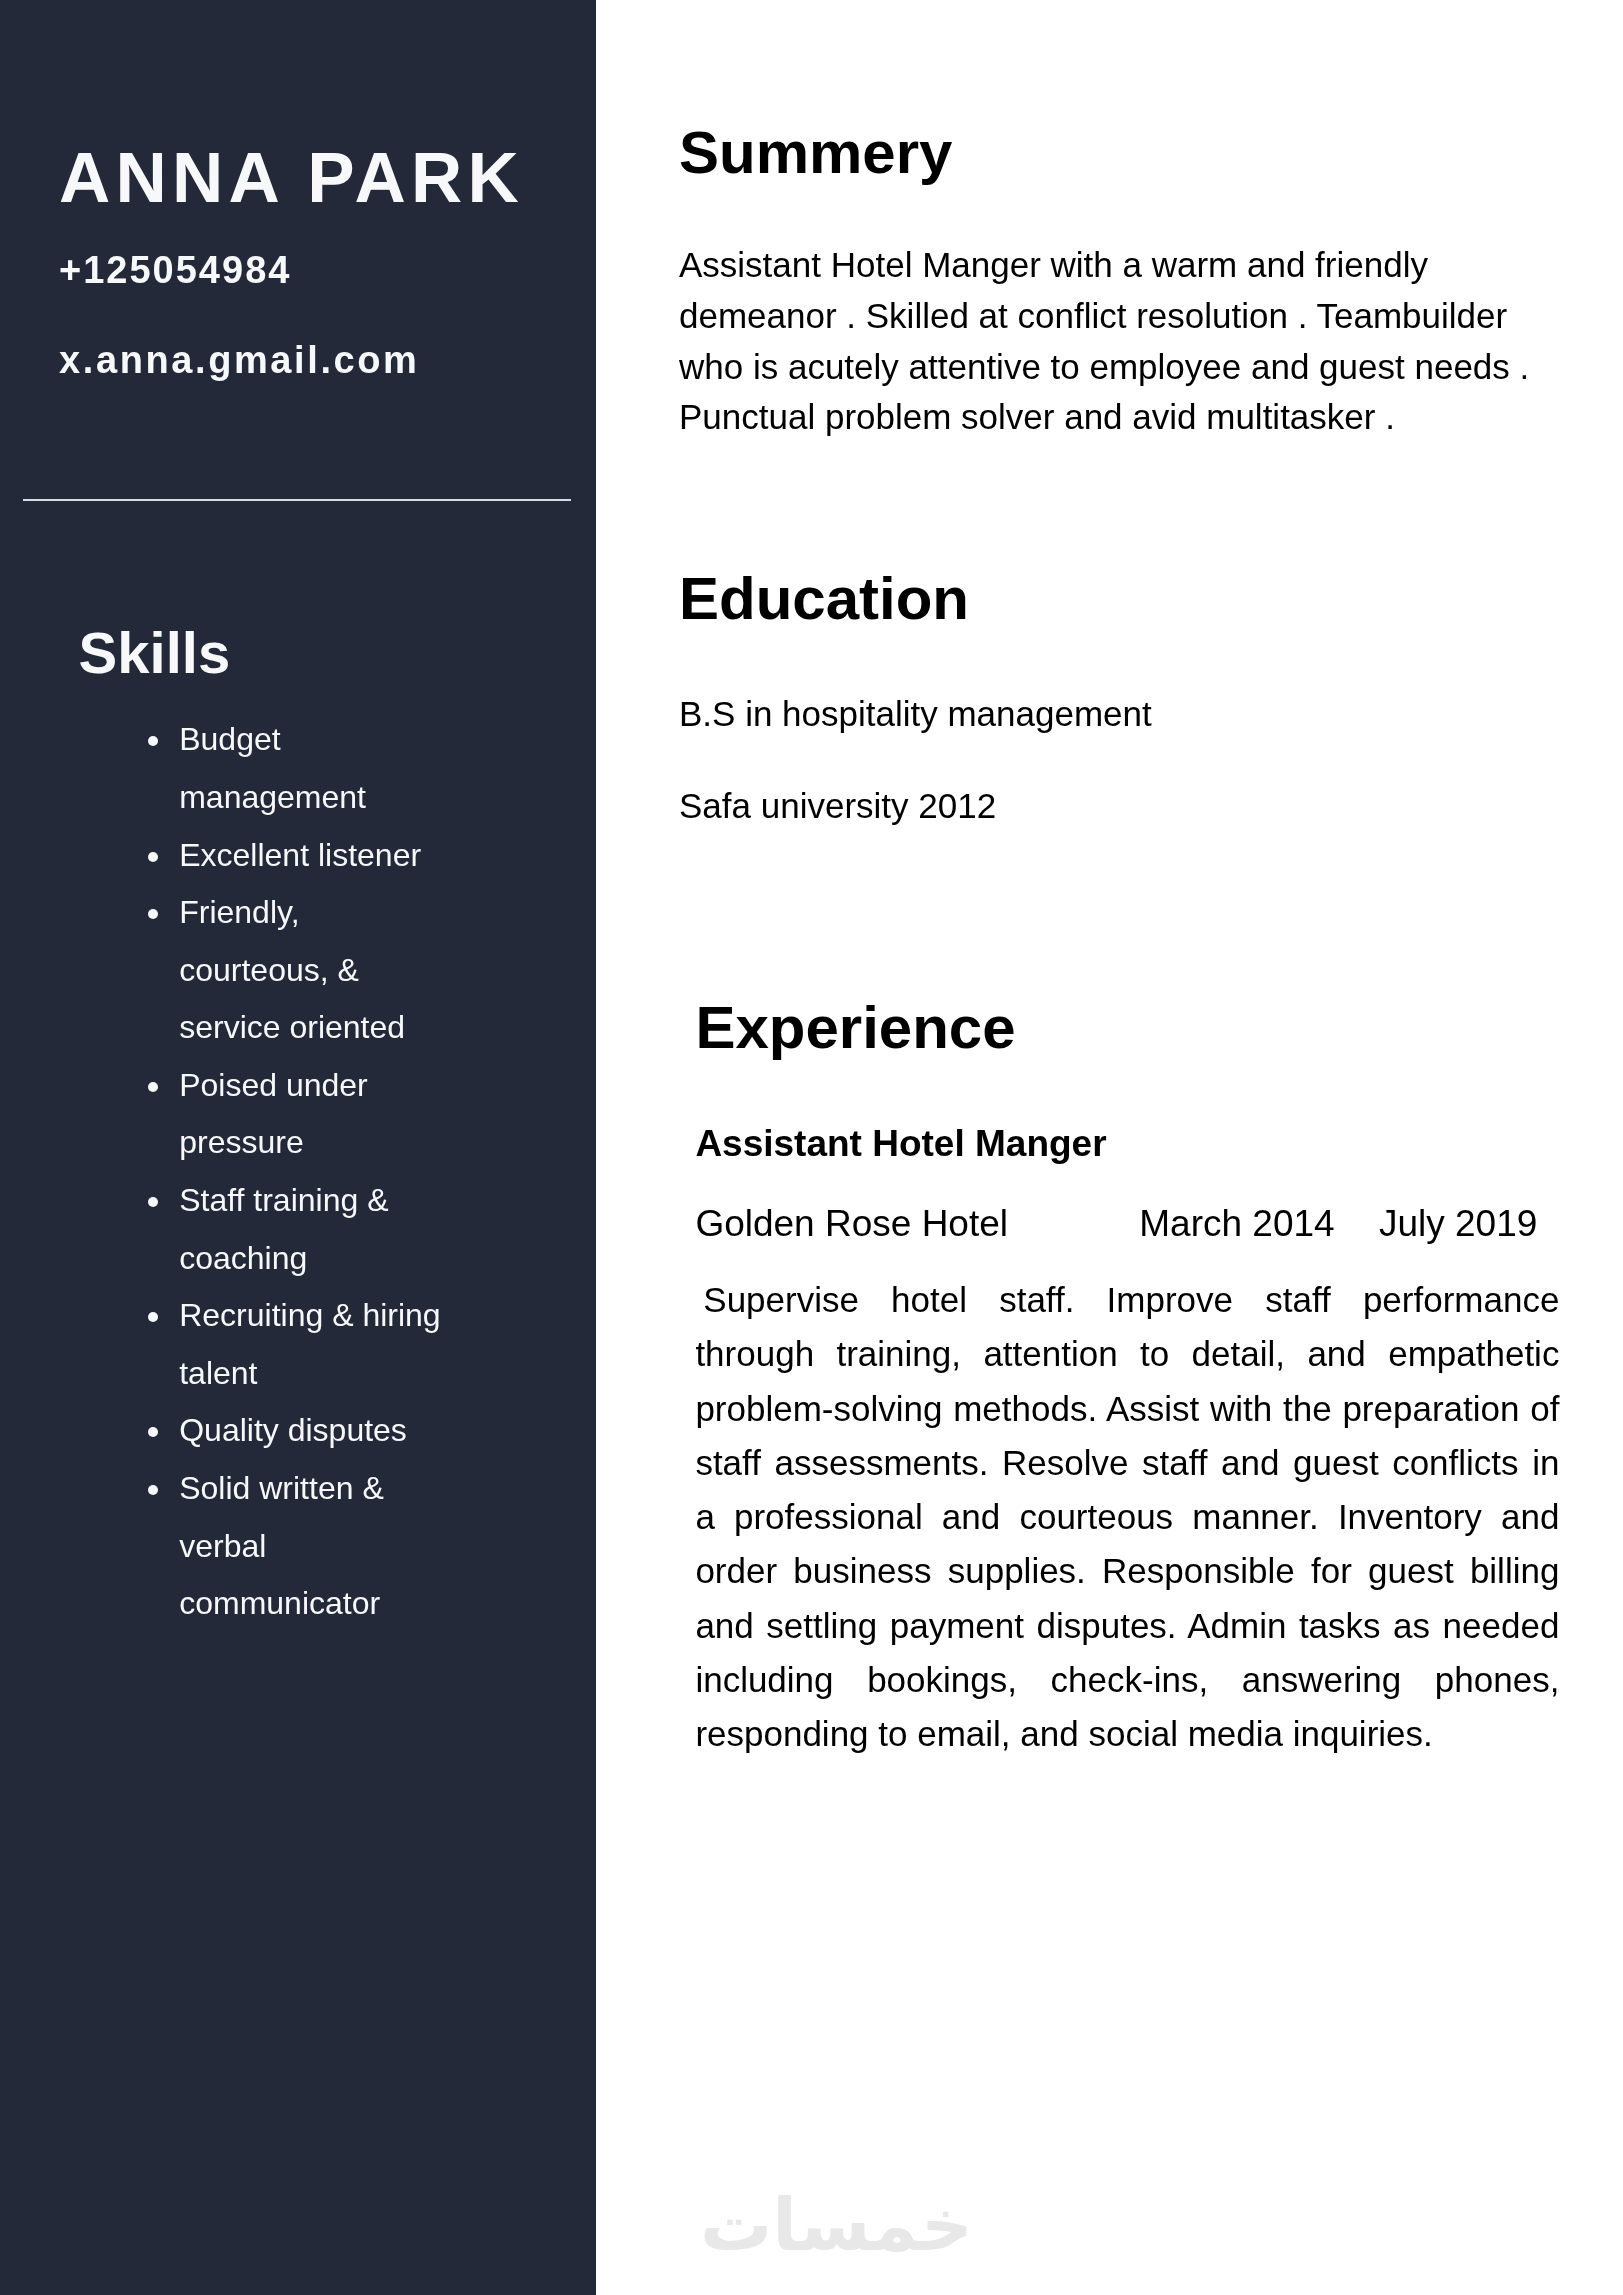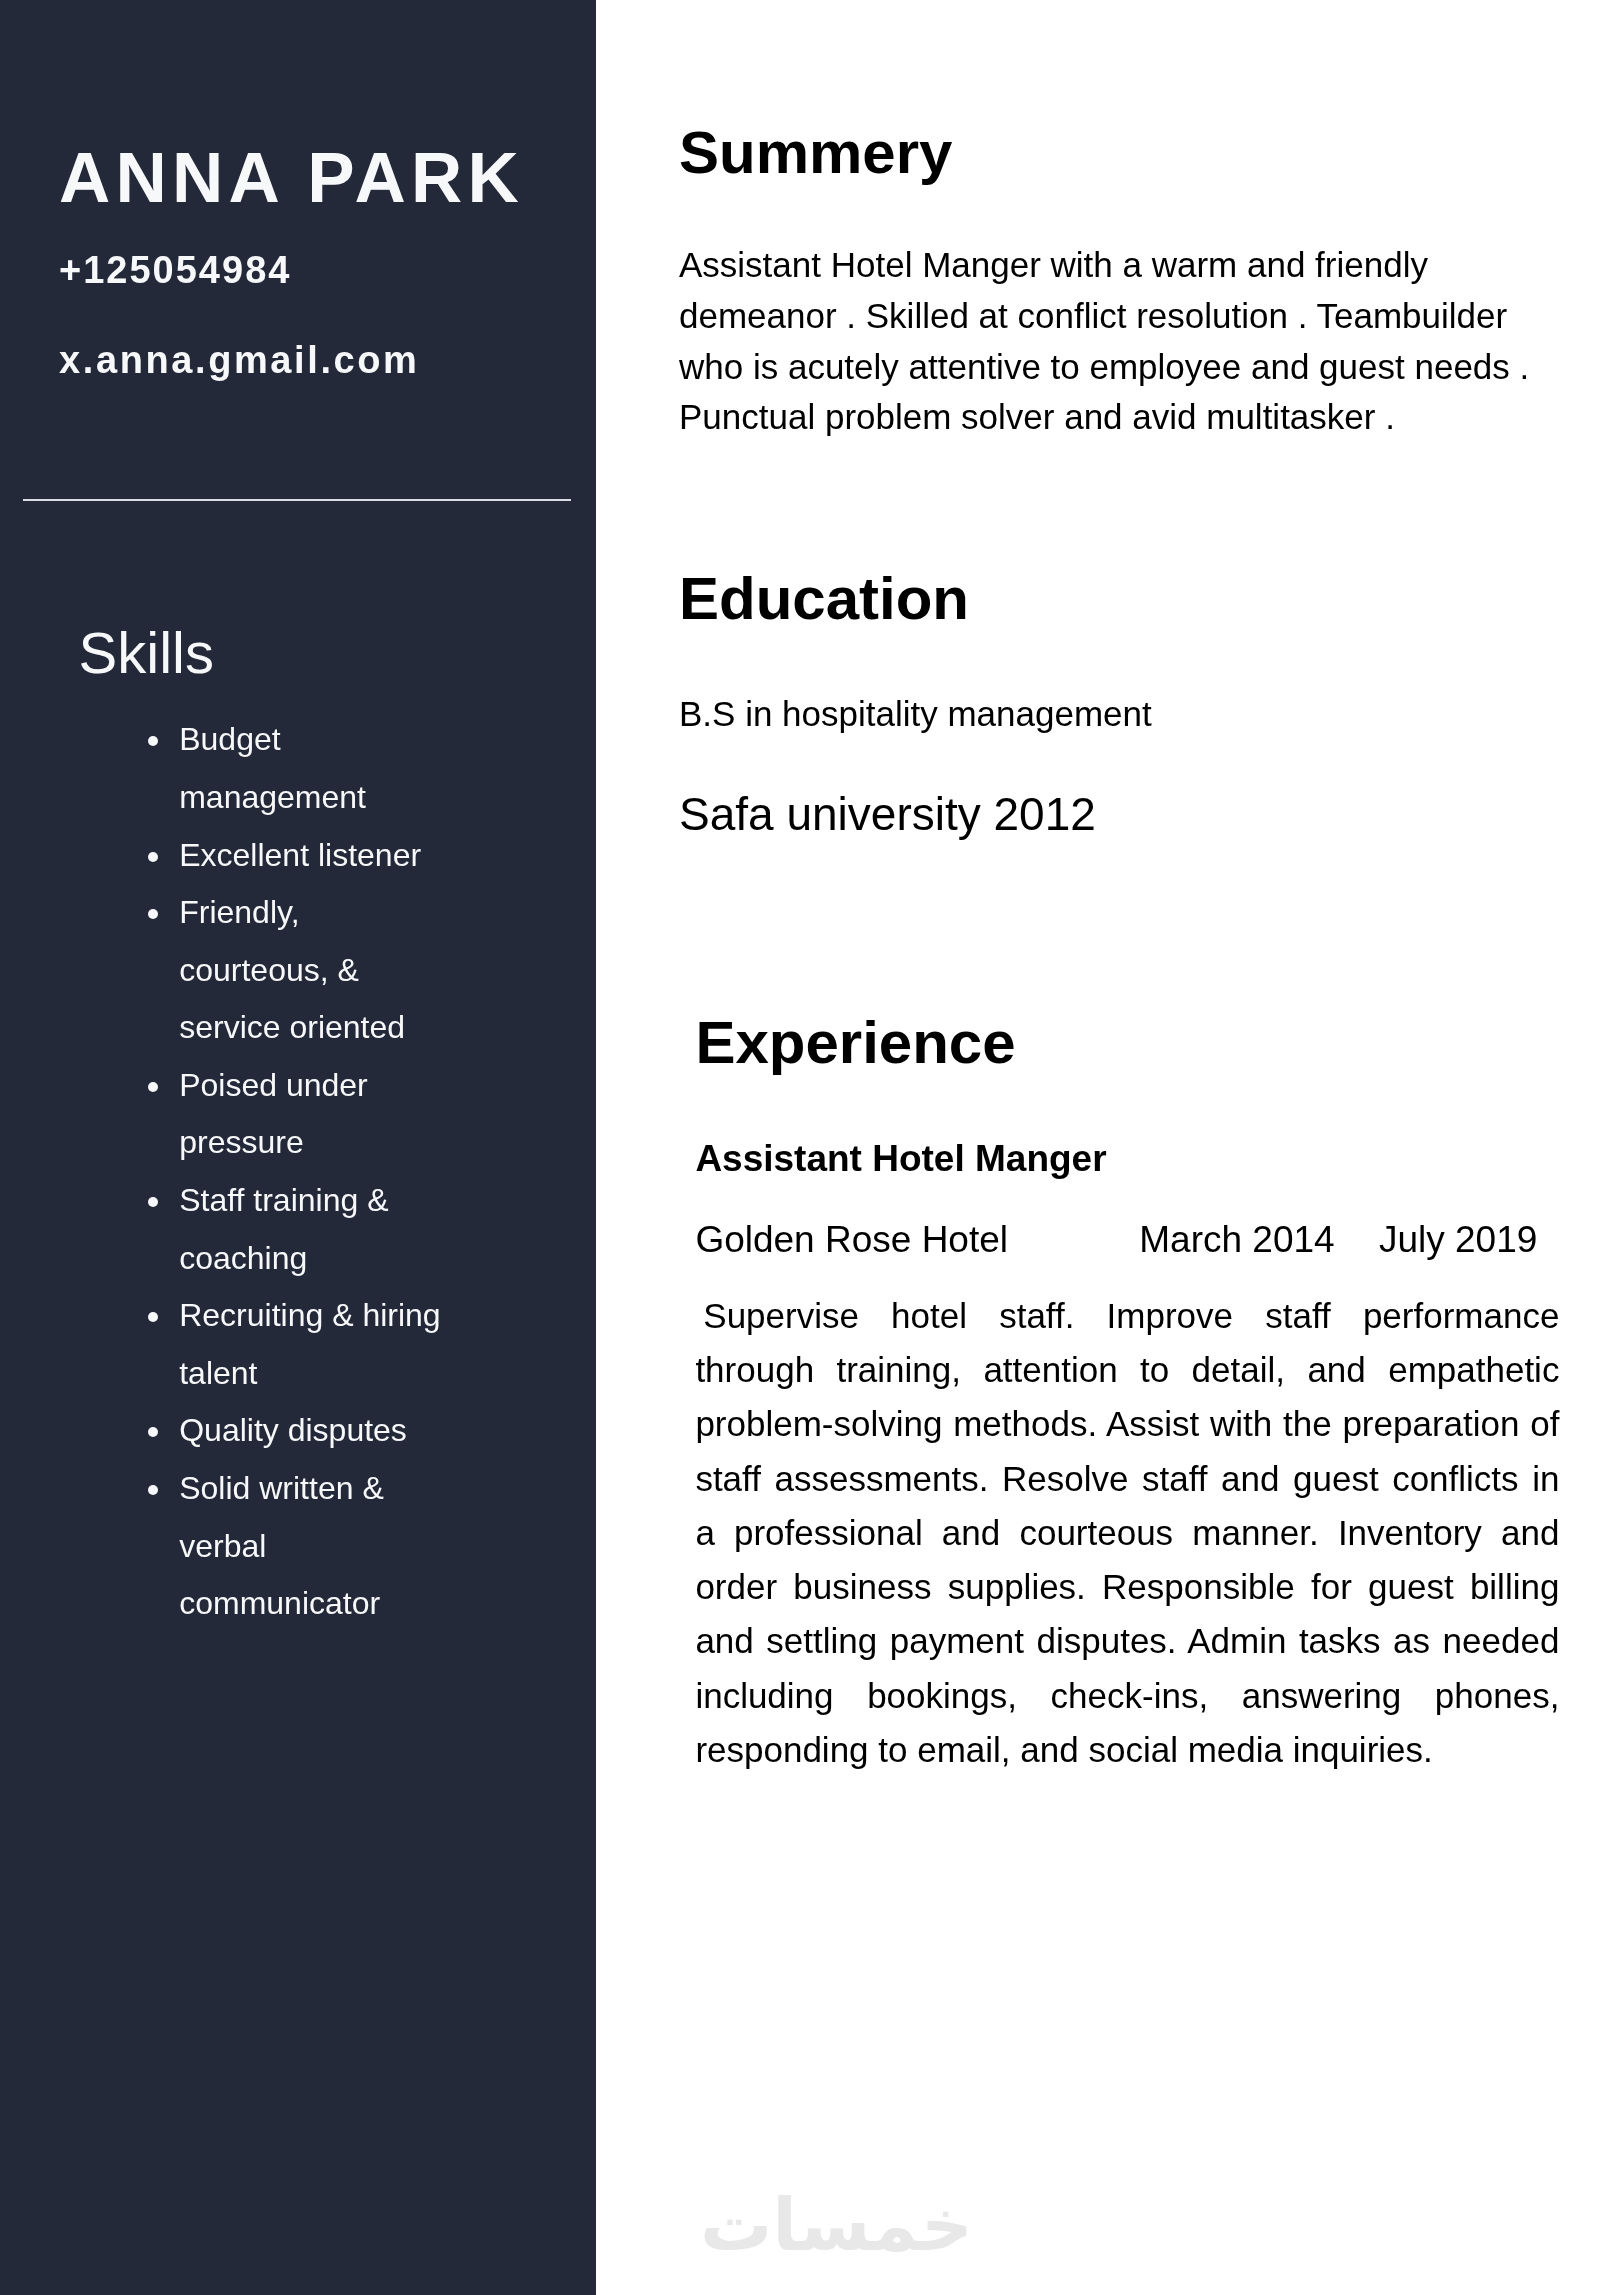--- a/index.html
+++ b/index.html
@@ -47,21 +47,21 @@
   }
   .divider {
     margin: 116px 0 0 -36px;
     width: 548px;
     border: none;
     border-top: 2.6px solid #d9dee4;
   }
   .skills-title {
     margin: 123px 0 0 19.6px;
     font-size: 58px;
-    font-weight: normal;
+    font-weight: bold;
     line-height: 1.0;
   }
   ul.skills {
     margin: 29.4px 0 0 0;
     padding: 0 0 0 115px;
     list-style: disc outside;
     font-size: 32px;
     line-height: 1.8;
   }
   ul.skills li {
@@ -93,21 +93,21 @@
     line-height: 1.45;
   }
   .education-heading { margin-top: 124px; }
   .edu-degree {
     margin: 59px 0 0 0;
     font-size: 35px;
     line-height: 1.45;
   }
   .edu-school {
     margin: 41px 0 0 0;
-    font-size: 46px;
+    font-size: 35px;
     line-height: 1.45;
   }
   .exp { margin-left: 16.4px; }
   .experience-heading { margin-top: 164px; }
   .job-title {
     margin: 62px 0 0 0;
     font-size: 37px;
     font-weight: bold;
     line-height: 1.25;
   }

